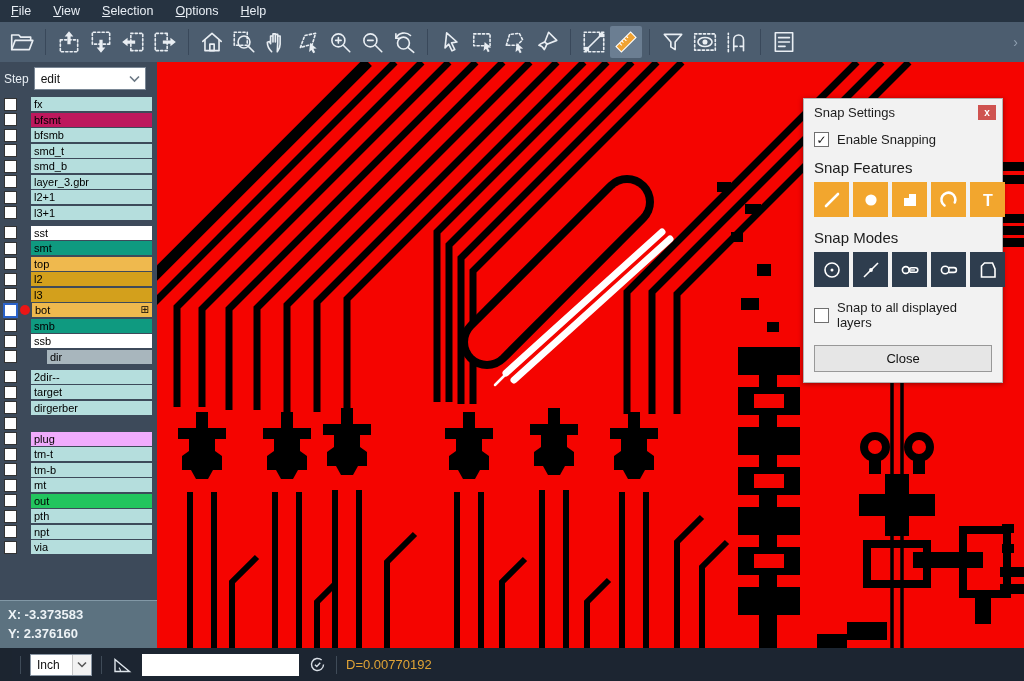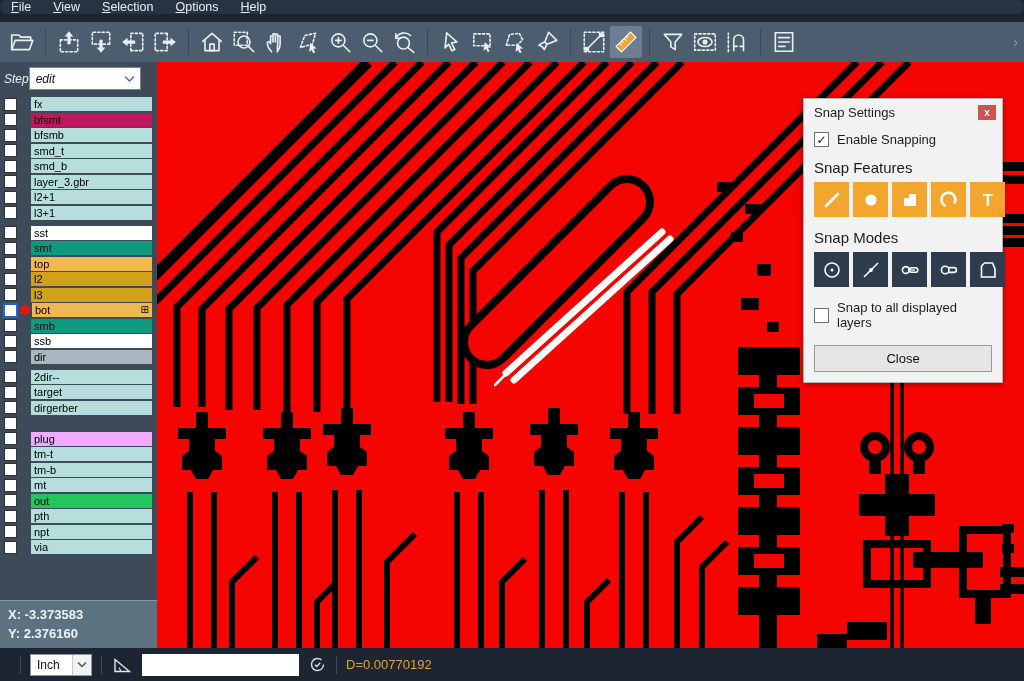--- a/index.html
+++ b/index.html
@@ -1,35 +1,35 @@
 <!DOCTYPE html>
 <html><head>
 <meta charset="utf-8">
 <style>
   html,body{margin:0;padding:0;background:#222;}
   .window{position:relative;width:1024px;height:681px;overflow:hidden;
     font-family:"Liberation Sans","DejaVu Sans",sans-serif;background:#1c2530;}
   
-  .menubar{position:absolute;left:0;top:0;width:1024px;height:14px;background:#263341;
-    display:flex;align-items:center;color:#e8eef4;font-size:12.5px;border-radius:10px;}
+  .menubar{position:absolute;left:0;top:0;width:1024px;height:22px;background:#263341;
+    display:flex;align-items:center;color:#e8eef4;font-size:12.5px;}
   .menu-item{display:inline-block;padding:2px 11px;cursor:default;}
   .menu-item::first-letter{text-decoration:underline;}
   
   .toolbar{position:absolute;left:0;top:22px;width:1024px;height:40px;background:#4c5d6f;
     display:flex;align-items:center;padding-left:6px;box-sizing:border-box;}
   .tbtn{width:32px;height:32px;display:flex;align-items:center;justify-content:center;
     border-radius:2px;flex:none;}
   .tbtn.active{background:#6b7e92;}
   .tsep{width:1px;height:26px;background:#39485a;margin:0 7px;flex:none;}
   .tic{stroke:#e9eef3;fill:none;stroke-width:1.5;stroke-linecap:round;stroke-linejoin:round;}
   .overflow{margin-left:auto;margin-right:6px;color:#8fa0b0;font-size:14px;}
   
   .sidebar{position:absolute;left:0;top:62px;width:157px;height:586px;background:#3d4a5a;}
-  .step-row{height:33px;display:flex;align-items:center;padding:0 4px;
-    color:#e8eef3;font-size:12px;font-style:italic;}
+  .step-row{height:33px;display:flex;align-items:center;padding:0 4px;gap:5px;
+    color:#e8eef3;font-size:12px;}
   .step-select{width:112px;height:23px;background:#fff;border:1px solid #7a8795;
     display:flex;align-items:center;padding-left:6px;font-size:12px;color:#111;
     box-sizing:border-box;justify-content:space-between;}
   .step-select svg{margin-right:5px;}
   .layer-list{margin-top:2px;}
   .layer-group{margin-bottom:6px;}
   .layer-row{display:flex;align-items:center;height:14px;margin-bottom:1.5px;}
   .cb{width:11px;height:11px;background:#fff;border:1px solid #333;margin-left:4px;flex:none;}
   .cb-active{border:2px solid #2a62c9;margin-left:3px;}
   .dot-slot{width:14px;flex:none;display:flex;justify-content:center;}
@@ -335,21 +335,21 @@
             <span class="layer-name" style="background: rgb(15, 154, 128);">smb</span>
           </div>
           <div class="layer-row">
             <span class="cb"></span>
             <span class="dot-slot"></span>
             <span class="layer-name" style="background: rgb(255, 255, 255);">ssb</span>
           </div>
           <div class="layer-row">
             <span class="cb"></span>
             <span class="dot-slot"></span>
-            <span class="layer-name" style="background: rgb(168, 182, 189);">dir</span>
+            <span class="layer-name" style="background: rgb(168, 182, 189); margin-left: 16px;">dir</span>
           </div>
         </div>
         <div class="layer-group">
           <div class="layer-row">
             <span class="cb"></span>
             <span class="dot-slot"></span>
             <span class="layer-name" style="background: rgb(181, 222, 221);">2dir--</span>
           </div>
           <div class="layer-row">
             <span class="cb"></span>

